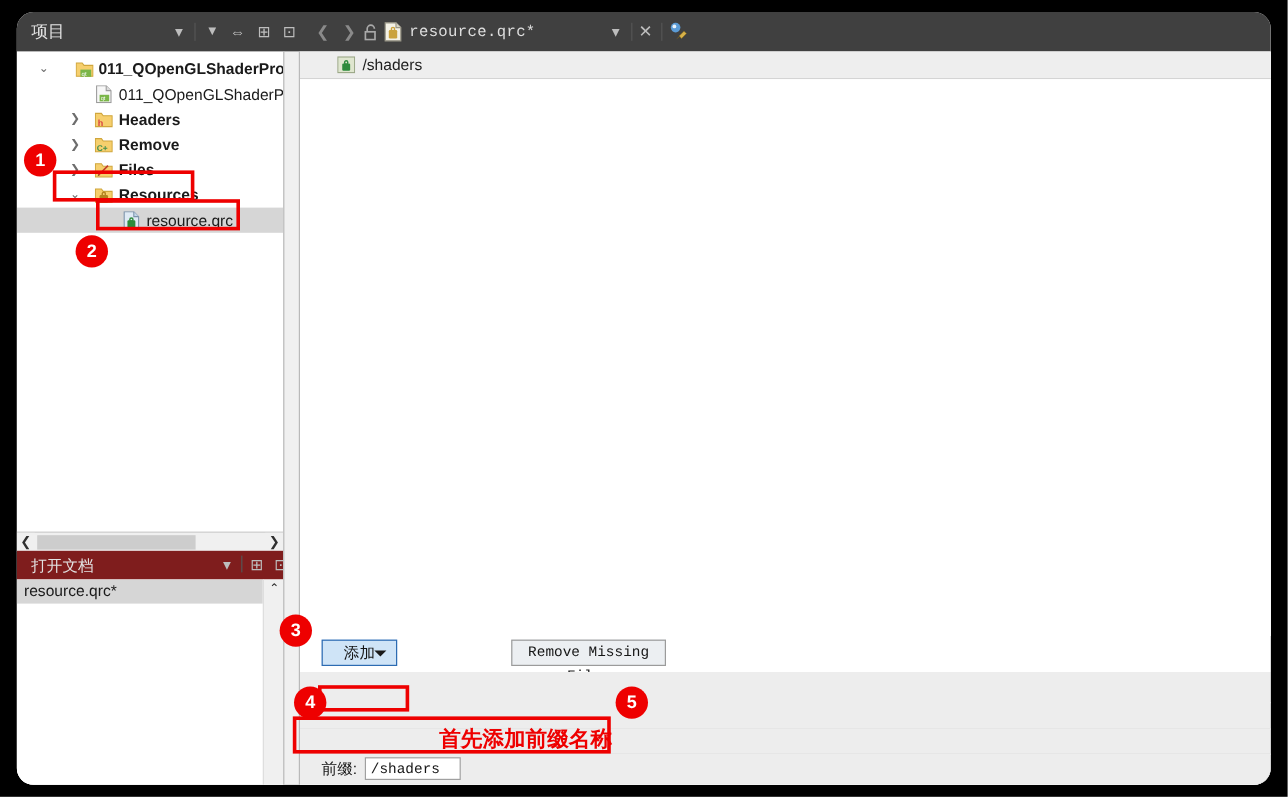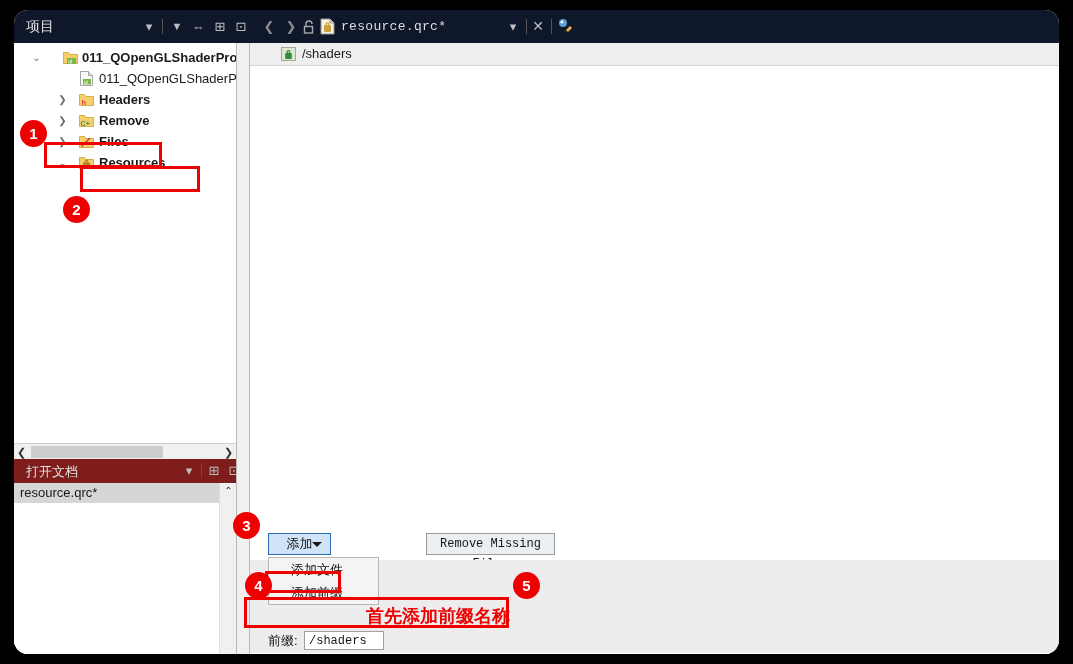--- a/index.html
+++ b/index.html
@@ -8,21 +8,21 @@
     font-family:"Liberation Sans","DejaVu Sans",sans-serif;
   }
   .window{
     position:absolute;left:14px;top:10px;width:1045px;height:644px;
     background:#ffffff;border-radius:14px;overflow:hidden;
   }
 
   
   .titlebar{
     position:absolute;left:0;top:0;width:1045px;height:33px;
-    background:#0f172a;color:#d6d6d6;
+    background:#404040;color:#d6d6d6;
   }
   .tb-title{
     position:absolute;left:12px;top:8px;font-size:14px;color:#e2e2e2;
     font-family:"Liberation Sans","DejaVu Sans",sans-serif;
   }
   .tb-icon{
     position:absolute;top:9px;color:#bdbdbd;font-size:13px;
     line-height:15px;text-align:center;cursor:default;
   }
   .tb-sep{position:absolute;top:9px;width:1px;height:15px;background:#555;}
@@ -236,20 +236,29 @@
       <div class="trow" style="top:109px;">
         <div class="twist" style="left:42px;">⌄</div>
         <svg class="ticon" style="left:65px;" viewBox="0 0 15 15">
           <path d="M.5 2.5h5l1.5 2h7.5v9H.5z" fill="#f6cf6d" stroke="#d0a63c" stroke-width=".9"></path>
           <rect x="4" y="7.5" width="7" height="6.5" rx="1" fill="#b3831f"></rect>
           <rect x="6.2" y="5.2" width="2.6" height="3" rx="1.3" fill="none" stroke="#b3831f" stroke-width="1.2"></rect>
         </svg>
         <div class="tlabel bold" style="left:85px;">Resources</div>
       </div>
 
+      <div class="trow sel" style="top:130px;">
+        <svg class="ticon" style="left:88px;" viewBox="0 0 15 15">
+          <path d="M1.5.5h8l4 4v10h-12z" fill="#dfeaf5" stroke="#7d93ab" stroke-width=".9"></path>
+          <path d="M9.5.5v4h4" fill="#c3d6e8" stroke="#7d93ab" stroke-width=".9"></path>
+          <rect x="4.2" y="7.6" width="6.6" height="6" rx="1" fill="#2e8b3c"></rect>
+          <rect x="6.2" y="5.6" width="2.6" height="2.6" rx="1.3" fill="none" stroke="#2e8b3c" stroke-width="1.2"></rect>
+        </svg>
+        <div class="tlabel" style="left:108px;">resource.qrc</div>
+      </div>
     </div>
 
     <div class="hscroll">
       <div class="arr" style="left:0;">❮</div>
       <div class="thumb"></div>
       <div class="arr" style="right:0;">❯</div>
     </div>
 
     <div class="odheader">
       <div class="t">打开文档</div>
@@ -308,28 +317,20 @@
       <div class="formrow" style="top:98px;height:25px;background:#ededed;">
         <div class="flabel" style="left:18px;top:4px;">前缀:</div>
         <input class="finput" style="left: 54px; top: 3px; width: 80px; height: 19px;" value="/shaders">
       </div>
 
       <div class="formrow" style="top:123px;height:24px;background:#ffffff;border-bottom:none;">
         
         
       </div>
 
-      <div class="menu">
-        <div class="mitem" style="top:0;">
-          <div class="t">添加文件</div>
-        </div>
-        <div class="mitem" style="top:23px;">
-          <div class="t">添加前缀</div>
-        </div>
-      </div>
 
     </div>
   </div>
 </div>
 
 <div>
 
   <div class="rbox" style="left:44px;top:142px;width:118px;height:26px;"></div>
   <div class="rbox" style="left:80px;top:166px;width:120px;height:26px;"></div>
   <div class="rbox" style="left:265px;top:571px;width:76px;height:22px;"></div>

